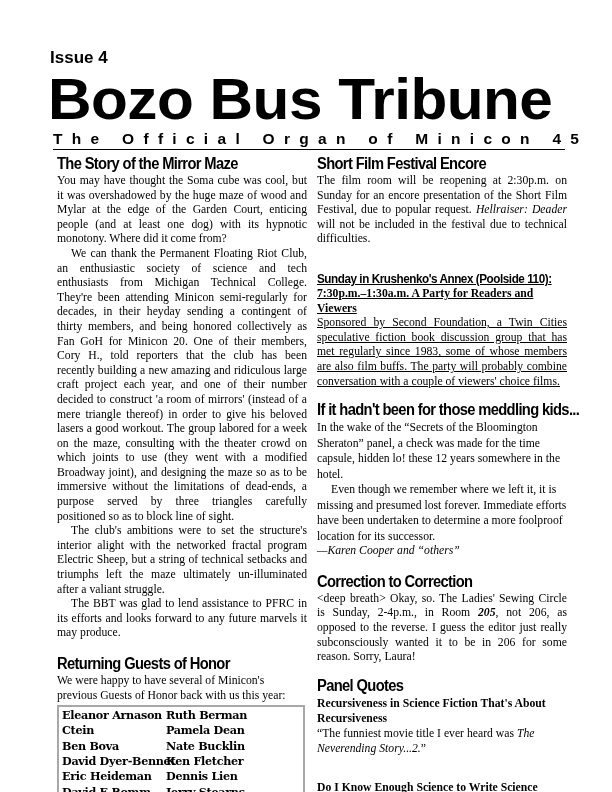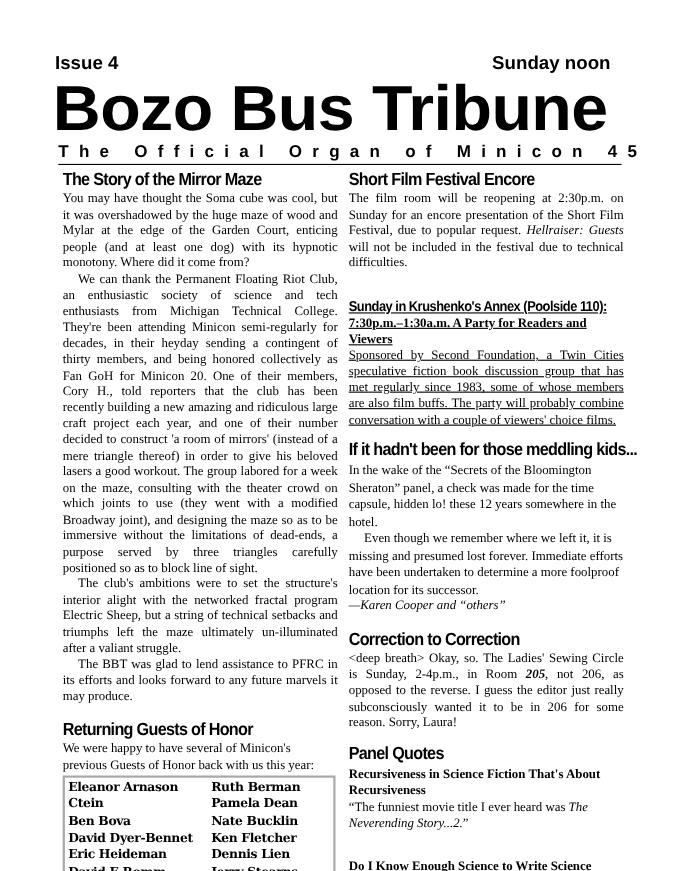--- a/index.html
+++ b/index.html
@@ -20,31 +20,30 @@
   p { margin: 0; }
   .just { text-align: justify; }
   .ind { text-indent: 14px; }
   .bold { font-weight: bold; }
   .it { font-style: italic; }
   .gap8 { margin-top: 24px; text-decoration: underline; }
   .gap12 { margin-top: 12px; }
   .gap14 { margin-top: 14px; }
 
   .goh-box { border: 2px solid #a8a8a8; margin-top: 2px; padding: 1px 3px; width: 248px; box-sizing: border-box; font-family: "DejaVu Serif", serif; font-weight: bold; font-size: 11.2px; line-height: 15.3px; }
-  .goh-row { display: flex; gap: 26px; }
+  .goh-row { display: flex; }
   .goh-row span:first-child { width: 104px; white-space: nowrap; letter-spacing: -0.3px; }
   .goh-row span:last-child { white-space: nowrap; letter-spacing: -0.3px; }
 </style>
 </head>
 <body>
 
 <div class="page">
 
   <div class="issue">Issue 4</div>
-  <div class="edition">Sunday noon</div>
   <div class="masthead">Bozo Bus Tribune</div>
   <div class="tagline">The Official Organ of Minicon 45</div>
 
   <div class="col col-left">
     <section>
       <h2>The Story of the Mirror Maze</h2>
       <p class="just">You may have thought the Soma cube was cool, but it was overshadowed by the huge maze of wood and Mylar at the edge of the Garden Court, enticing people (and at least one dog) with its hypnotic monotony. Where did it come from?</p>
       <p class="just ind">We can thank the Permanent Floating Riot Club, an enthusiastic society of science and tech enthusiasts from Michigan Technical College. They're been attending Minicon semi-regularly for decades, in their heyday sending a contingent of thirty members, and being honored collectively as Fan GoH for Minicon 20. One of their members, Cory H., told reporters that the club has been recently building a new amazing and ridiculous large craft project each year, and one of their number decided to construct 'a room of mirrors' (instead of a mere triangle thereof) in order to give his beloved lasers a good workout.  The group labored for a week on the maze, consulting with the theater crowd on which joints to use (they went with a modified  Broadway joint), and designing the maze so as to be immersive without the limitations of dead-ends, a purpose served by three triangles carefully positioned so as to block line of sight.</p>
       <p class="just ind">The club's ambitions were to set the structure's interior alight with the networked fractal program Electric Sheep, but a string of technical setbacks and triumphs left the maze ultimately un-illuminated after a valiant struggle.</p>
       <p class="just ind">The BBT was glad to lend assistance to PFRC in its efforts and looks forward to any future marvels it may produce.</p>
@@ -79,21 +78,21 @@
             <span>Jerry Stearns</span>
           </div>
 
       </div>
     </section>
   </div>
 
   <div class="col col-right">
     <section>
       <h2>Short Film Festival Encore</h2>
-      <p class="just"><span>The film room will be reopening at 2:30p.m. on Sunday for an encore presentation of the Short Film Festival, due to popular request. </span><span class="it">Hellraiser: Guests</span><span> will not be included in the festival due to technical difficulties.</span></p>
+      <p class="just"><span>The film room will be reopening at 2:30p.m. on Sunday for an encore presentation of the Short Film Festival, due to popular request. </span><span class="it">Hellraiser: Deader</span><span> will not be included in the festival due to technical difficulties.</span></p>
     </section>
 
     <section class="gap8">
       <h3>Sunday in Krushenko's Annex (Poolside 110):</h3>
       <p class="bold">7:30p.m.–1:30a.m. A Party for Readers and Viewers</p>
       <p class="just">Sponsored by Second Foundation, a Twin Cities speculative fiction book discussion group that has met regularly since 1983, some of whose members are also film buffs. The party will probably combine conversation with a couple of viewers' choice films.</p>
     </section>
 
     <section class="gap12">
       <h2>If it hadn't been for those meddling kids...</h2>

